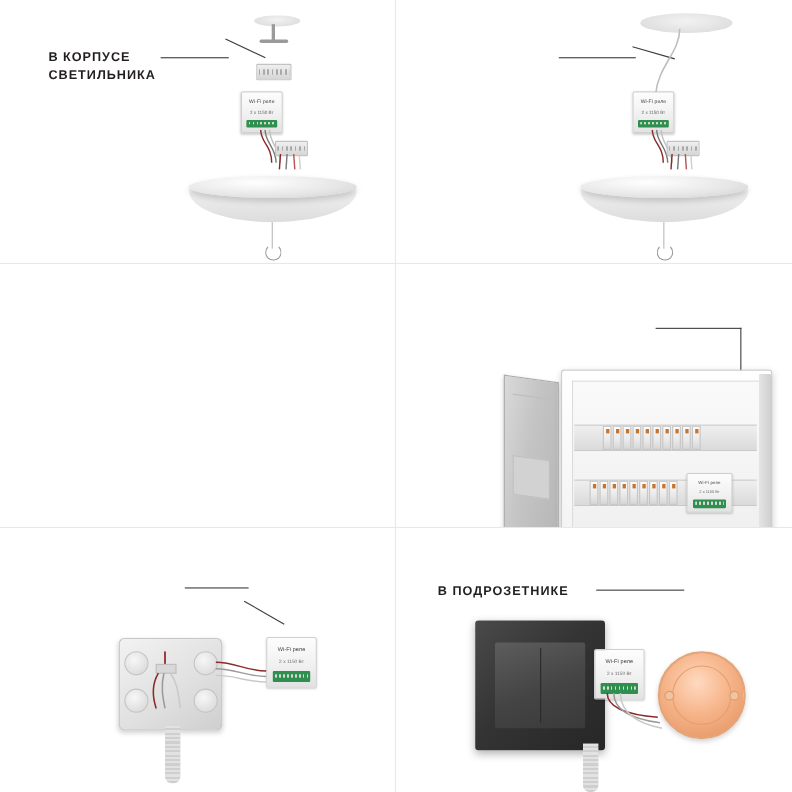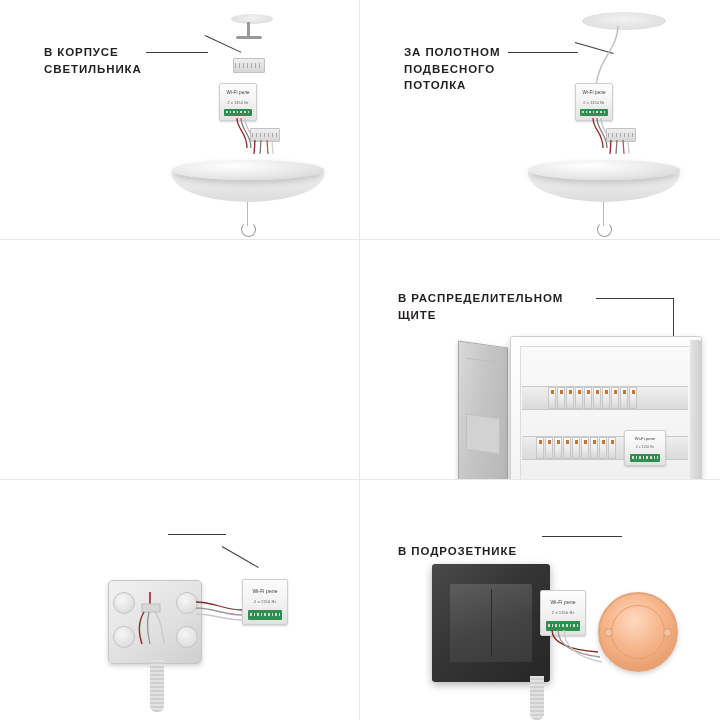--- a/index.html
+++ b/index.html
@@ -292,23 +292,20 @@
     </div>
 
     <div class="canopy-body" style="left:172px; top:168px; width:152px; height:34px;"></div>
     <div class="canopy-disc" style="left:172px; top:160px; width:152px; height:20px;"></div>
     <div class="cable" style="left:247px; top:202px; height:24px;"></div>
     <div class="hook" style="left:241px; top:222px;"></div>
   </div>
 
   <div class="cell border-b">
 
-    <div class="caption" style="left:44px; top:44px;">ЗА ПОЛОТНОМ
-ПОДВЕСНОГО
-ПОТОЛКА</div>
 
     <div class="leader" style="left:148px; top:52px; width:70px;"></div>
     <div class="leader" style="left:215px; top:42px; width:40px; transform:rotate(16deg); transform-origin:left center;"></div>
 
     <div class="shade-top" style="left:222px; top:12px; width:84px; height:18px;"></div>
 
     <svg style="position:absolute;left:228px;top:26px;" width="46" height="62" viewBox="0 0 46 62">
       <path d="M30 0 C30 22, 10 34, 8 60" stroke="#bdbdbd" stroke-width="1.4" fill="none"></path>
     </svg>
 
@@ -341,22 +338,20 @@
     <div class="cable" style="left:243px; top:202px; height:24px;"></div>
     <div class="hook" style="left:237px; top:222px;"></div>
   </div>
 
   <div class="cell border-r border-b">
     
   </div>
 
   <div class="cell border-b">
 
-    <div class="caption" style="left:38px; top:50px;">В РАСПРЕДЕЛИТЕЛЬНОМ
-ЩИТЕ</div>
 
     <div class="leader" style="left:236px; top:58px; width:78px;"></div>
     <div class="leader-v" style="left:313px; top:58px; height:56px;"></div>
 
     <div class="board-door" style="left:98px; top:104px; width:48px; height:196px; transform:skewY(8deg);"></div>
 
     <div class="board-box" style="left:150px; top:96px; width:190px; height:192px; border-radius:3px;"></div>
 
     <div style="position:absolute;left:160px;top:106px;width:170px;height:172px;background:linear-gradient(180deg,#fafafa,#ededed);border:1px solid #dcdcdc;"></div>
 
@@ -473,21 +468,21 @@
         <path d="M0 10 C18 10, 28 17, 46 17" stroke="#9a9a9a" stroke-width="1.3" fill="none"></path>
         <path d="M0 16 C18 16, 28 22, 46 22" stroke="#c9c9c9" stroke-width="1.3" fill="none"></path>
       </svg>
     </div>
 
     <div class="corr" style="left:150px; top:180px; width:14px; height:52px; border-radius:0 0 6px 6px;"></div>
   </div>
 
   <div class="cell">
 
-    <div class="caption" style="left:38px; top:63px;text-align:right;">В ПОДРОЗЕТНИКЕ</div>
+    <div class="caption" style="left:38px; top:50px;text-align:right;">В ПОДРОЗЕТНИКЕ</div>
 
     <div class="leader" style="left:182px; top:56px; width:80px;"></div>
 
     <div class="plate" style="left:72px; top:84px; width:118px; height:118px;">
       <div class="rocker" style="left:18px; top:20px; width:82px; height:78px;">
         <div class="split"></div>
       </div>
     </div>
 
     <div class="relay" style="left:180px; top:110px; width:44px; height:44px;">

